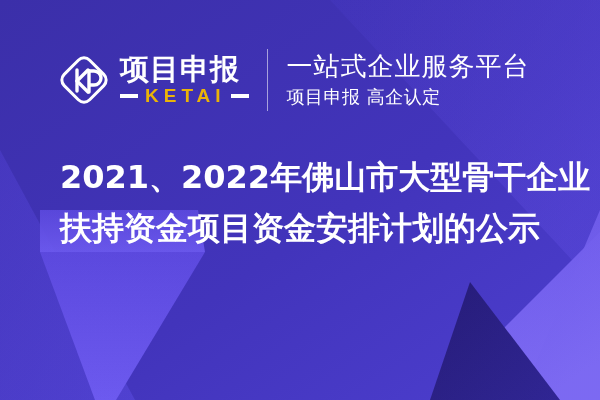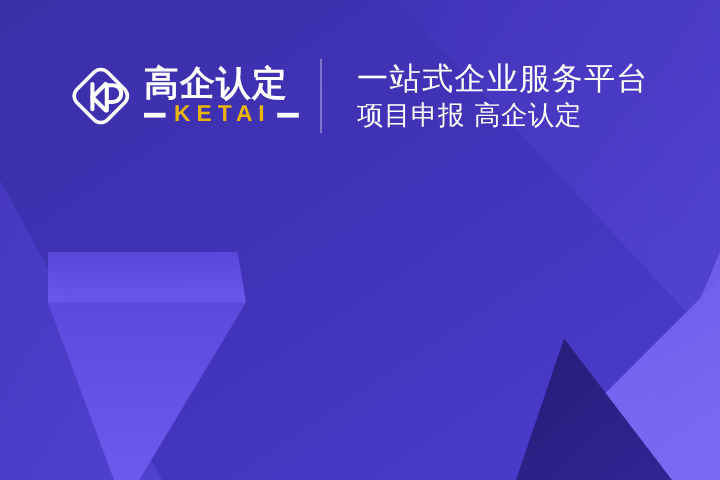--- a/index.html
+++ b/index.html
@@ -85,34 +85,34 @@
     height: 62px;
     background: rgba(255,255,255,0.55);
     margin-left: 18px;
     margin-right: 0;
     flex: 0 0 1px;
   }
   .tagline-block {
     display: flex;
     flex-direction: column;
     justify-content: flex-end;
-    margin-left: 30px;
+    margin-left: 19px;
   }
   .tagline-main {
     color: #ffffff;
     font-size: 26px;
     line-height: 31px;
     font-weight: 400;
     letter-spacing: 1px;
     white-space: nowrap;
     font-family: "DejaVu Sans", "Liberation Sans", sans-serif;
   }
   .tagline-sub {
     color: #ffffff;
-    font-size: 22px;
+    font-size: 18px;
     line-height: 24px;
     font-weight: 400;
     letter-spacing: 0.5px;
     margin-top: 3px;
     white-space: nowrap;
     font-family: "DejaVu Sans", "Liberation Sans", sans-serif;
   }
   
   .title-block {
     position: absolute;
@@ -192,31 +192,35 @@
         <path d="M19 16 L19 37" fill="none" stroke="#ffffff" stroke-width="3.4" stroke-linecap="round"></path>
 
         <path d="M19 27 L30 16" fill="none" stroke="#ffffff" stroke-width="3.4" stroke-linecap="round"></path>
         <path d="M19 27 L30 38" fill="none" stroke="#ffffff" stroke-width="3.4" stroke-linecap="round"></path>
 
         <path d="M31 17 L31 38" fill="none" stroke="#ffffff" stroke-width="3.4" stroke-linecap="round"></path>
         <path d="M31 17 L36 17 A7 7 0 0 1 36 31 L31 31" fill="none" stroke="#ffffff" stroke-width="3.4" stroke-linejoin="round"></path>
       </svg>
 
       <div class="logo-words">
-        <div class="logo-cn">高企认定</div>
+        <div class="logo-cn">项目申报</div>
         <div class="logo-en-row">
           <span class="logo-en-dash"></span>
           <span class="logo-en">KETAI</span>
           <span class="logo-en-dash"></span>
         </div>
       </div>
     </div>
 
     <div class="divider"></div>
 
     <div class="tagline-block">
       <div class="tagline-main">一站式企业服务平台</div>
       <div class="tagline-sub">项目申报 高企认定</div>
     </div>
   </div>
 
+  <div class="title-block">
+    <div class="title-line">2021、2022年佛山市大型骨干企业</div>
+    <div class="title-line">扶持资金项目资金安排计划的公示</div>
+  </div>
 
 </div>
 
 </body></html>

